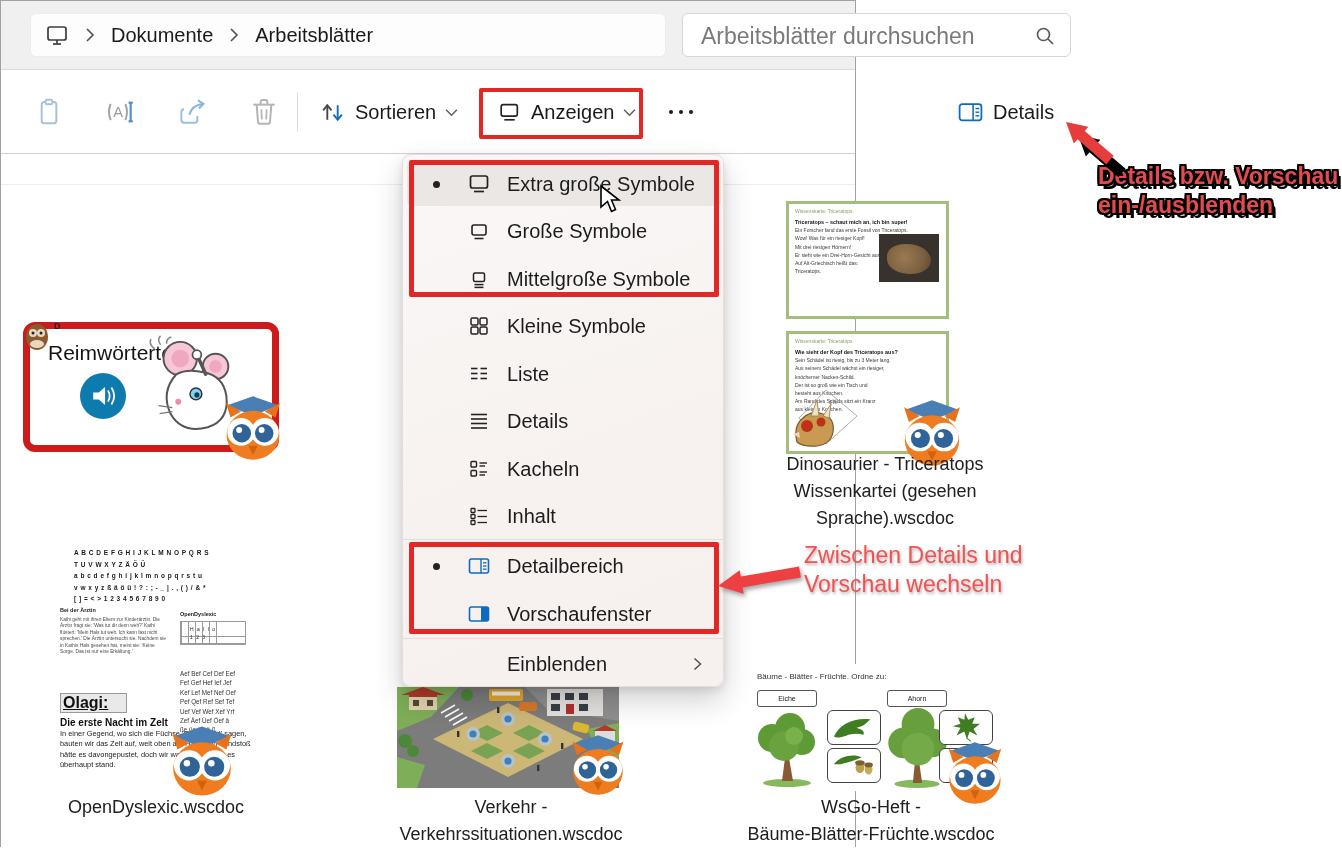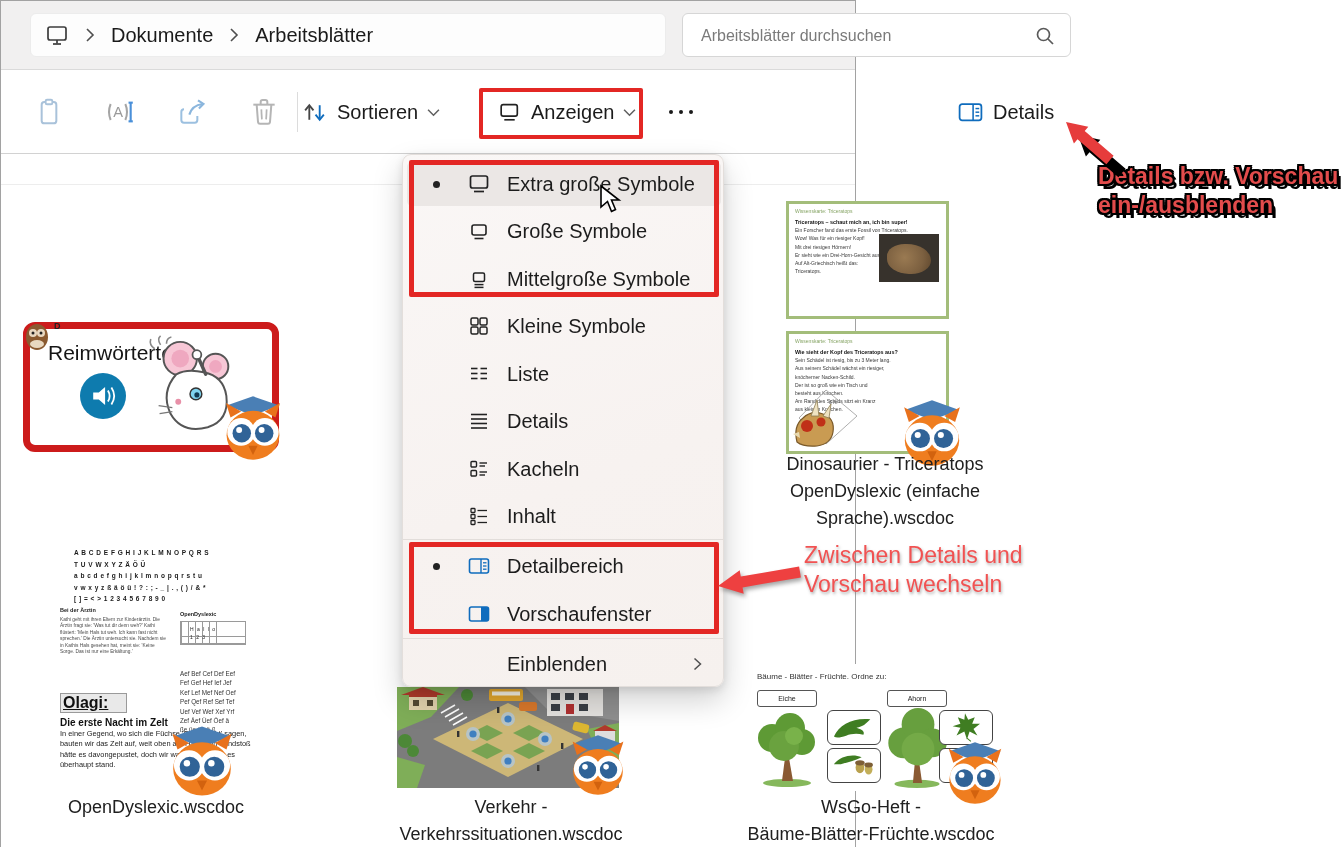--- a/index.html
+++ b/index.html
@@ -12,21 +12,21 @@
     border:1px solid #a2a2a2;box-sizing:border-box;}
   .header{position:absolute;left:0;top:0;width:100%;height:68px;background:#f1f0f0;
     border-bottom:1px solid #dadada;}
   .addressbar{position:absolute;left:29px;top:12px;width:636px;height:44px;background:#fdfdfd;
     border:1px solid #ececec;border-radius:6px;box-sizing:border-box;display:flex;align-items:center;
     gap:16px;padding:0 14px;}
   .crumb{font-size:20px;color:#1a1a1a;white-space:nowrap;}
   .searchbox{position:absolute;left:681px;top:12px;width:389px;height:44px;background:#fff;
     border:1px solid #d6d6d6;border-radius:6px;box-sizing:border-box;}
   .searchbox input{position:absolute;left:16px;top:7px;width:320px;height:28px;border:none;outline:none;
-    font-family:"Liberation Sans",sans-serif;font-size:16px;color:#b91c1c;background:transparent;}
+    font-family:"Liberation Sans",sans-serif;font-size:23px;color:#b91c1c;background:transparent;}
   .searchbox input::placeholder{color:#7a7a7a;opacity:1;}
 
   .toolbar{position:absolute;left:0;top:69px;width:100%;height:84px;background:#fff;
     border-bottom:1px solid #d2d2d2;box-sizing:border-box;}
   .tbtn{position:absolute;display:flex;align-items:center;gap:9px;height:48px;top:18px;}
   .tlabel{font-size:20px;color:#1b1b1b;white-space:nowrap;}
   .vsep{position:absolute;left:296px;top:22px;width:1px;height:40px;background:#dcdcdc;}
   .dots{position:absolute;left:668px;top:40px;display:flex;gap:6px;}
   .dots i{width:4px;height:4px;border-radius:50%;background:#1b1b1b;display:block;}
 
@@ -172,21 +172,21 @@
       </svg>
       <svg class="abs" style="left:247px;top:26px" width="32" height="32" viewBox="0 0 24 24">
         <line x1="4" y1="6.5" x2="20" y2="6.5" stroke="#b5b5b5" stroke-width="1.5"></line>
         <path d="M9.5,6 v-1.5 a1.5,1.5 0 0 1 1.5,-1.5 h2 a1.5,1.5 0 0 1 1.5,1.5 V6" fill="none" stroke="#b5b5b5" stroke-width="1.5"></path>
         <path d="M6.5,6.5 l1,13 a1.5,1.5 0 0 0 1.5,1.3 h6 a1.5,1.5 0 0 0 1.5,-1.3 l1,-13" fill="none" stroke="#b5b5b5" stroke-width="1.5"></path>
         <line x1="10" y1="10" x2="10.4" y2="17.5" stroke="#b5b5b5" stroke-width="1.3"></line>
         <line x1="14" y1="10" x2="13.6" y2="17.5" stroke="#b5b5b5" stroke-width="1.3"></line>
       </svg>
       <div class="vsep"></div>
 
-      <div class="tbtn" style="left:300px">
+      <div class="tbtn" style="left:318px">
         <svg width="27" height="27" viewBox="0 0 26 26">
           <line x1="8" y1="20" x2="8" y2="7" stroke="#454545" stroke-width="1.8"></line>
           <polyline points="4,11 8,6 12,11" fill="none" stroke="#454545" stroke-width="1.8"></polyline>
           <line x1="18" y1="6" x2="18" y2="19" stroke="#0f6cbd" stroke-width="1.8"></line>
           <polyline points="14,15 18,20 22,15" fill="none" stroke="#0f6cbd" stroke-width="1.8"></polyline>
         </svg>
         <span class="tlabel">Sortieren</span>
         <svg width="13" height="9" viewBox="0 0 12 8">
           <polyline points="1,1.5 6,6.5 11,1.5" fill="none" stroke="#5f5f5f" stroke-width="1.4"></polyline>
         </svg>
@@ -299,21 +299,21 @@
         <polygon points="20,28 26,12 28,28" fill="#efe3c2" stroke="#8a7a50" stroke-width="0.8"></polygon>
         <polygon points="32,28 40,16 38,30" fill="#efe3c2" stroke="#8a7a50" stroke-width="0.8"></polygon>
         <polygon points="8,44 2,46 9,50" fill="#e8d9b0"></polygon>
       </svg>
       <svg class="owl" style="right:-20px;bottom:-16px" width="68" height="68" viewBox="0 0 100 100">
           <use href="#owl"></use>
         </svg>
     </div>
     <div class="filelabel" style="left:756px;top:450px;width:256px">
         <div class="lbl-line">Dinosaurier - Triceratops</div>
-        <div class="lbl-line">OpenDyslexic (einfache</div>
+        <div class="lbl-line">Wissenkartei (gesehen</div>
         <div class="lbl-line">Sprache).wscdoc</div>
       </div>
 
     <div class="thumb t3">
       <div class="abs" style="left:16px;top:6px">
           <div class="alpha">A B C D E F G H I J K L M N O P Q R S</div>
           <div class="alpha">T U V W X Y Z Ä Ö Ü</div>
           <div class="alpha">a b c d e f g h i j k l m n o p q r s t u</div>
           <div class="alpha">v w x y z ß ä ö ü ! ? : ; - _ | . , ( ) / &amp; *</div>
           <div class="alpha">[ ] = &lt; &gt; 1 2 3 4 5 6 7 8 9 0</div>

